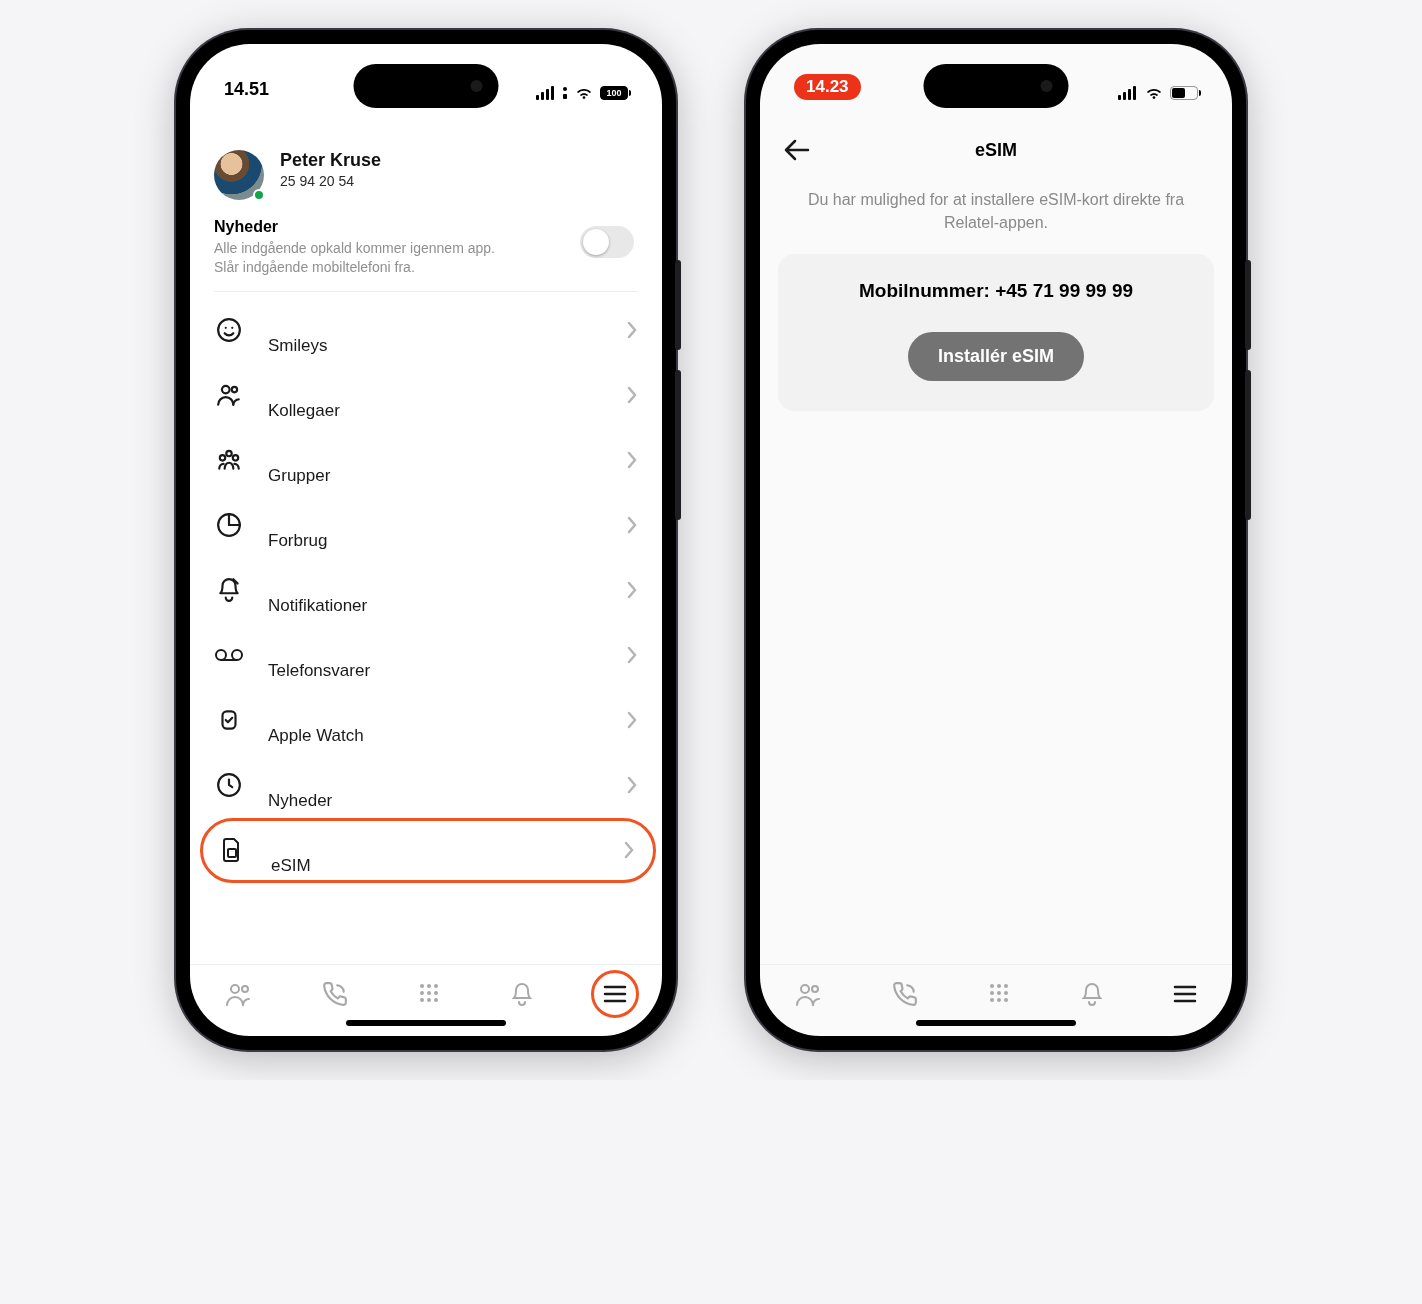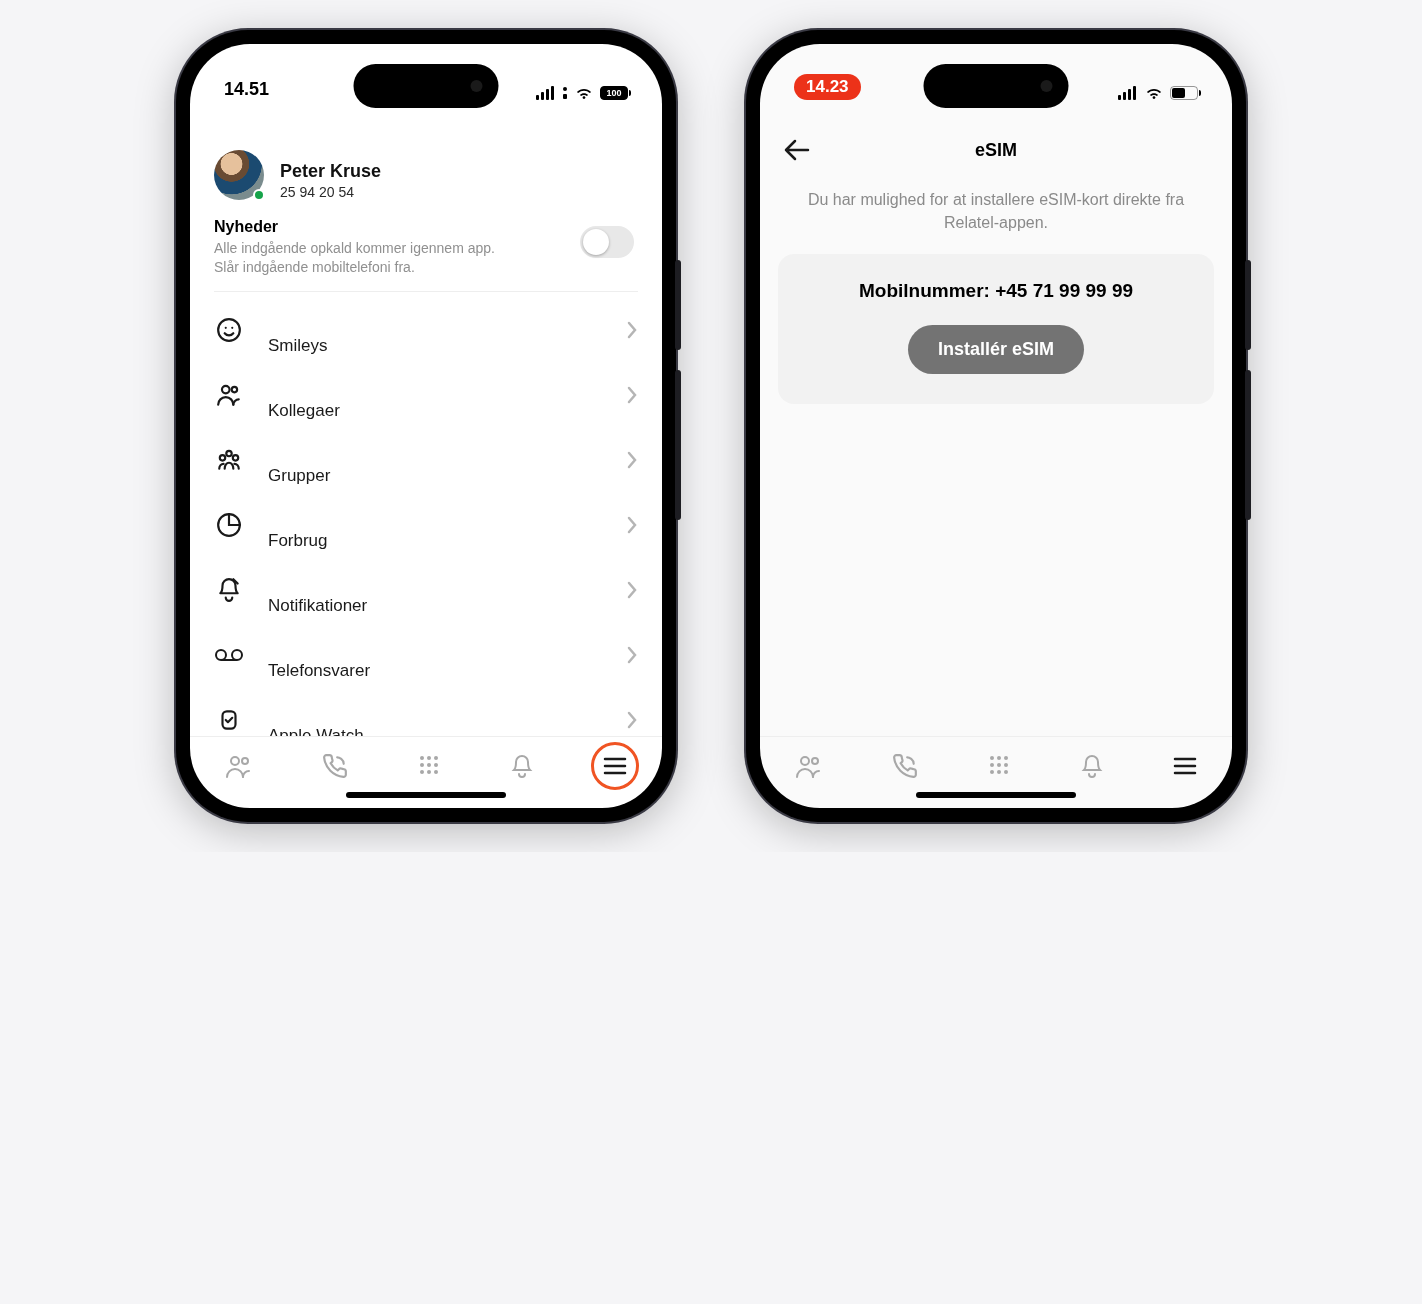--- a/index.html
+++ b/index.html
@@ -8,21 +8,21 @@
     background: #f5f5f7;
     display: flex;
     gap: 70px;
     justify-content: center;
     padding: 30px 20px;
   }
 
   
   .phone {
     width: 500px;
-    height: 792px;
+    height: 1020px;
     background: #000;
     border-radius: 72px;
     padding: 14px;
     box-shadow: 0 0 0 2px #3a3a44, 0 8px 40px rgba(0,0,0,.25);
     position: relative;
   }
   .phone::before, .phone::after {
     content:"";
     position:absolute;
     right:-5px;
@@ -121,21 +121,21 @@
   .batt-fill { height:100%; border-radius:2px; }
   .batt-100 .batt-body { background:#000; color:#fff; }
   .batt-100 .batt-body span.pct { color:#fff; font-size:9px; width:100%; text-align:center; font-weight:700; }
   .batt-mid .batt-body { border-color:rgba(0,0,0,.4); }
   .batt-mid .batt-fill { background:#000; width:55%; }
 
   
   .content { flex:1; overflow:hidden; padding: 10px 24px 0; }
 
   
-  .profile { display:flex; align-items:flex-end; gap:16px; margin:36px 0 18px; }
+  .profile { display:flex; align-items:flex-start; gap:16px; margin:36px 0 18px; }
   .avatar {
     width:50px; height:50px; border-radius:50%;
     background: radial-gradient(circle at 35% 28%, #e6c19c 0 22%, #694b33 23% 36%, #1b4a70 37% 62%, #7a8c8e 63% 100%);
     position:relative;
   }
   .presence {
     position:absolute; right:-1px; bottom:-1px;
     width:12px; height:12px; border-radius:50%;
     background:#16a34a; border:2px solid #fff;
   }
@@ -213,21 +213,21 @@
   .hint {
     text-align:center; color:#8a8a8a;
     font-size:16px; line-height:1.45;
     margin:14px 24px 20px;
   }
   .card {
     background:#f2f2f2;
     border-radius:16px;
     margin:0 18px;
     padding:26px 20px 30px;
-    display:flex; flex-direction:column; align-items:center; gap:23px;
+    display:flex; flex-direction:column; align-items:center; gap:30px;
   }
   .card .kv { font-size:19px; font-weight:700; text-align:center; }
   .card button {
     border:none;
     background:#737373;
     color:#fff;
     font-size:18px; font-weight:700;
     padding:14px 30px;
     border-radius:30px;
     cursor:pointer;

